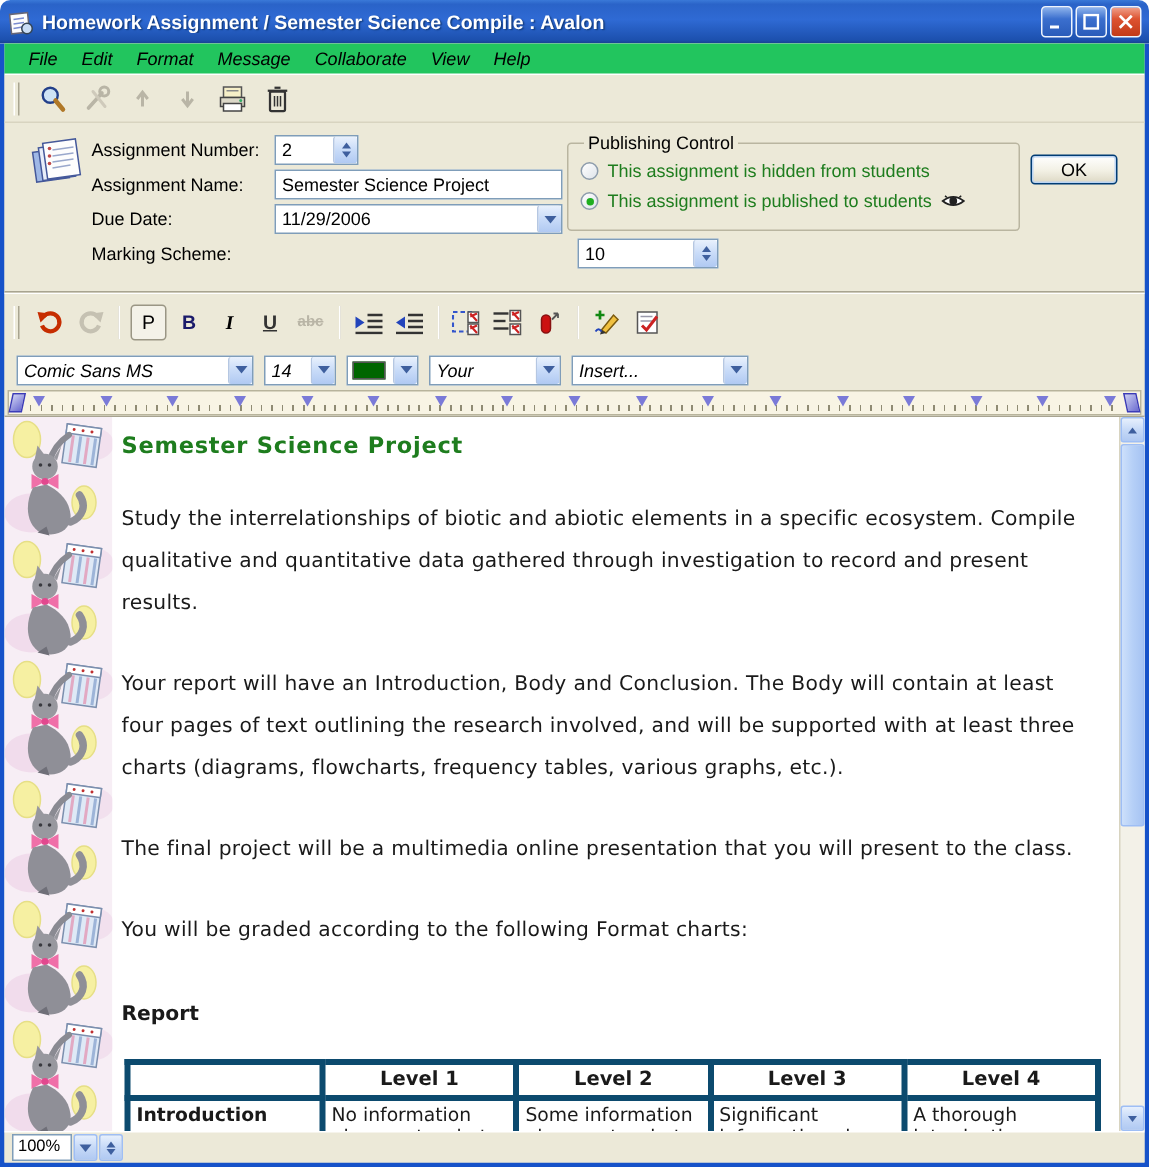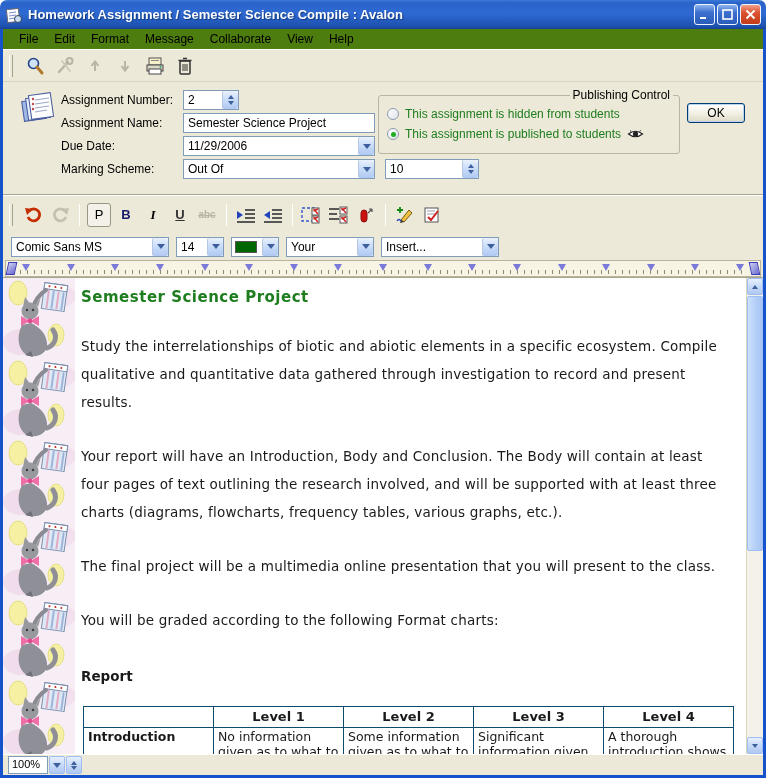--- a/index.html
+++ b/index.html
@@ -19,21 +19,21 @@
     display:flex; align-items:center; justify-content:center; color:#fff; font-size:11px; font-weight:bold;
     background:linear-gradient(180deg,#8db3ec 0%,#3b6fce 40%,#2a5cba 100%); cursor:default; }
   .winbtn.close { background:linear-gradient(180deg,#f0a08a 0%,#dd5331 40%,#c23a18 100%); }
   .winbtn svg { display:block; }
 
   
   .chrome { flex:1; display:flex; flex-direction:column; min-height:0;
     border-left:3px solid #1652c9; border-right:3px solid #1652c9; border-bottom:3px solid #1652c9;
     background:#ECE9D8; }
 
-  .menubar { height:21px; flex:0 0 21px; display:flex; align-items:center; padding-left:8px; background:#4d7c0f; border-bottom:1px solid #fff; }
+  .menubar { height:21px; flex:0 0 21px; display:flex; align-items:center; padding-left:8px; background:#22c55e; border-bottom:1px solid #fff;font-style:italic; }
   .menuitem { font-size:12px; color:#000; padding:2px 8px; cursor:default; }
 
   .toolbar { height:32px; flex:0 0 32px; display:flex; align-items:center; gap:4px; padding:0 4px; background:#ECE9D8; border-bottom:1px solid #d8d4c0; }
   .grip { width:4px; height:22px; border-left:1px solid #fff; border-right:1px solid #a8a490; margin:0 5px 0 2px; }
   .tbtn { width:26px; height:24px; display:flex; align-items:center; justify-content:center; }
   .tbtn svg { display:block; }
 
   
   .formpanel { height:113px; flex:0 0 113px; position:relative; background:#ECE9D8; border-bottom:1px solid #a8a490; font-size:12px; }
   .frow-label { position:absolute; left:58px; height:20px; line-height:20px; }
@@ -42,42 +42,42 @@
   .arw { width:16px; height:100%; flex:0 0 16px; border-left:1px solid #b5c7e2; border-radius:2px;
     background:linear-gradient(180deg,#e9f1fd 0%,#c8dbf8 50%,#b0c9f2 100%);
     display:flex; align-items:center; justify-content:center; }
   .tri-d { width:0; height:0; border-left:4px solid transparent; border-right:4px solid transparent; border-top:5px solid #3e5f9e; }
   .spinners { width:16px; height:100%; flex:0 0 16px; border-left:1px solid #b5c7e2; border-radius:2px;
     background:linear-gradient(180deg,#e9f1fd 0%,#c8dbf8 50%,#b0c9f2 100%);
     display:flex; flex-direction:column; align-items:center; justify-content:center; gap:2px; }
   .tri-u-s { width:0;height:0;border-left:3px solid transparent;border-right:3px solid transparent;border-bottom:4px solid #3e5f9e; }
   .tri-d-s { width:0;height:0;border-left:3px solid transparent;border-right:3px solid transparent;border-top:4px solid #3e5f9e; }
   .txtinput { position:absolute; height:20px; border:1px solid #7F9DB9; font-size:12px; padding:0 4px; font-family:"Liberation Sans",sans-serif; }
-  .groupbox { position:absolute; left:375px; top:6px; width:302px; height:66px; border:1px solid #b9b5a0; border-radius:3px; padding:2px 8px 0 8px;text-align:right; }
+  .groupbox { position:absolute; left:375px; top:6px; width:302px; height:66px; border:1px solid #b9b5a0; border-radius:3px; padding:2px 8px 0 8px; }
   .groupbox legend { font-size:12px; padding:0 3px; margin-left:2px; }
   .radiorow { display:flex; align-items:center; gap:6px; height:20px; font-size:12px; }
   .radio { width:12px; height:12px; flex:0 0 12px; border-radius:50%; border:1px solid #8d9cac; background:linear-gradient(135deg,#ffffff,#dfe4ea); position:relative; }
   .radio.sel::after { content:""; position:absolute; left:3px; top:3px; width:5px; height:5px; border-radius:50%; background:#1fae1f; }
   .okbtn { position:absolute; left:684px; top:21px; width:58px; height:20px; border:1px solid #003C74; border-radius:3px;
     background:linear-gradient(180deg,#ffffff 0%,#f2f0e4 55%,#ddd8c4 100%); font-size:12px; text-align:center; line-height:18px;
     box-shadow:0 0 0 1px #bcd4f2 inset; }
   .formicon { position:absolute; left:16px; top:8px; }
 
   
   .editbar { height:38px; flex:0 0 38px; display:flex; align-items:center; gap:3px; padding:0 4px; background:#ECE9D8; border-top:1px solid #fff; }
   .sep { width:1px; height:22px; background:#a8a490; border-right:1px solid #fff; margin:0 4px; }
   .ebtn { min-width:24px; height:24px; display:flex; align-items:center; justify-content:center; font-size:13px; }
   .ebtn.pressed { border:1px solid #9a9684; border-radius:3px; background:#f4f2e8; width:24px; }
   .lbl-b { font-weight:bold; color:#1a1a6a; }
   .lbl-i { font-style:italic; font-family:"Liberation Serif",serif; font-weight:bold; }
   .lbl-u { text-decoration:underline; color:#333; font-weight:bold; }
   .lbl-s { color:#b9b5a6; text-decoration:line-through; font-size:10px; font-weight:bold;text-align:center; }
 
   .fontbar { height:27px; flex:0 0 27px; display:flex; align-items:center; gap:7px; padding:0 8px; background:#ECE9D8; }
-  .dd { background:#fff; border:1px solid #7F9DB9; height:20px; display:flex; align-items:center; font-size:12px; }
+  .dd { background:#fff; border:1px solid #7F9DB9; height:20px; display:flex; align-items:center; font-size:12px;font-style:italic; }
   .dd .val { flex:1; padding-left:4px; white-space:nowrap; overflow:hidden; }
   .swatch { width:22px; height:12px; background:#006600; border:1px solid #555; margin-left:3px; }
 
   
   .ruler { height:17px; flex:0 0 17px; background:#ECE9D8; display:flex; align-items:stretch; padding:0 2px; }
   .ruler-track { flex:1; position:relative; background:#f8f4e4; border:1px solid #b8b49c; }
   .ruler-ticks { position:absolute; left:14px; right:14px; bottom:2px; height:4px;
     background:repeating-linear-gradient(90deg,#8f8b73 0 1px,transparent 1px 7px); }
   .ruler-tabs { position:absolute; left:16px; right:16px; top:3px; display:flex; justify-content:space-between; }
   .tabmark { width:0; height:0; border-left:4px solid transparent; border-right:4px solid transparent; border-top:7px solid #7a7ad8; }
@@ -87,21 +87,21 @@
 
   
   .docarea { flex:1; min-height:0; display:flex; background:#fff; border-top:1px solid #a8a490; }
   .margin-strip { width:72px; flex:0 0 72px; overflow:hidden; display:flex; flex-direction:column; }
   .margin-strip svg { flex:0 0 80px; }
   .doccontent { flex:1; overflow:hidden; padding:10px 12px 0 6px; font-family:"DejaVu Sans",sans-serif; color:#1a1a1a; }
   .doc-h1 { color:#1e7d1e; font-size:15px; font-weight:bold; letter-spacing:0.5px; margin-bottom:26px; }
   .doccontent p { font-size:13.5px; line-height:28px; margin-bottom:26px; letter-spacing:0.2px; }
   .doc-h2 { font-size:13.5px; font-weight:bold; margin:34px 0 22px 0; }
   table.rubric { border-collapse:collapse; width:651px; margin-left:2px; table-layout:fixed; }
-  table.rubric th, table.rubric td { border:1px solid #0c4a6e; font-size:12.5px; line-height:15.5px; padding:1px 4px 3px 4px; vertical-align:top; text-align:left; }
+  table.rubric th, table.rubric td { border:4px solid #0c4a6e; font-size:12.5px; line-height:15.5px; padding:1px 4px 3px 4px; vertical-align:top; text-align:left; }
   table.rubric th { text-align:center; font-weight:bold; height:20px; font-size:13px; padding:2px; }
   td.rowlabel { font-weight:bold; }
 
   .doc-scrollbar { width:17px; flex:0 0 17px; display:flex; flex-direction:column; background:#f3f1e8; border-left:1px solid #d8d4c0; }
   .sbtn { height:17px; flex:0 0 17px; border:1px solid #9ebef5; border-radius:2px;
     background:linear-gradient(180deg,#e7f0fd,#c6d9f7 50%,#b0c9f2); display:flex; align-items:center; justify-content:center; }
   .sthumb { height:255px; margin-top:1px; border:1px solid #9ebef5; border-radius:2px;
     background:linear-gradient(90deg,#cde0fb,#b6d0f7 50%,#a7c4f3); }
   .strack { flex:1; }
 
@@ -262,26 +262,20 @@
 
       <span class="frow-label" style="top:54px">Due Date:</span>
       <div class="field" style="left:180px; top:54px; width:192px">
         <span class="val">11/29/2006</span>
         <span class="arw">
             <i class="tri-d"></i>
           </span>
       </div>
 
       <span class="frow-label" style="top:77px">Marking Scheme:</span>
-      <div class="field" style="left:180px; top:77px; width:192px">
-        <span class="val">Out Of</span>
-        <span class="arw">
-            <i class="tri-d"></i>
-          </span>
-      </div>
       <div class="field" style="left:382px; top:77px; width:94px">
         <span class="val">10</span>
         <span class="spinners">
             <i class="tri-u-s"></i>
             <i class="tri-d-s"></i>
           </span>
       </div>
 
       <fieldset class="groupbox">
         <legend>Publishing Control</legend>

